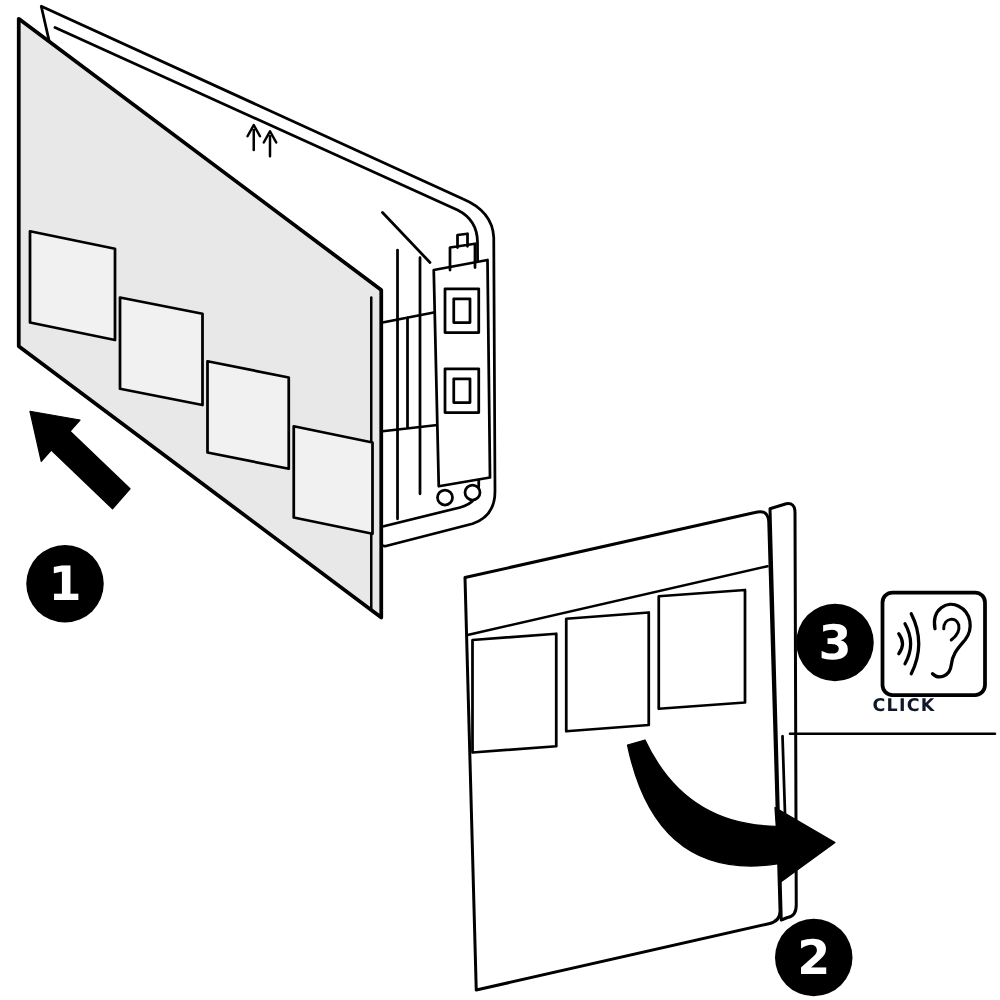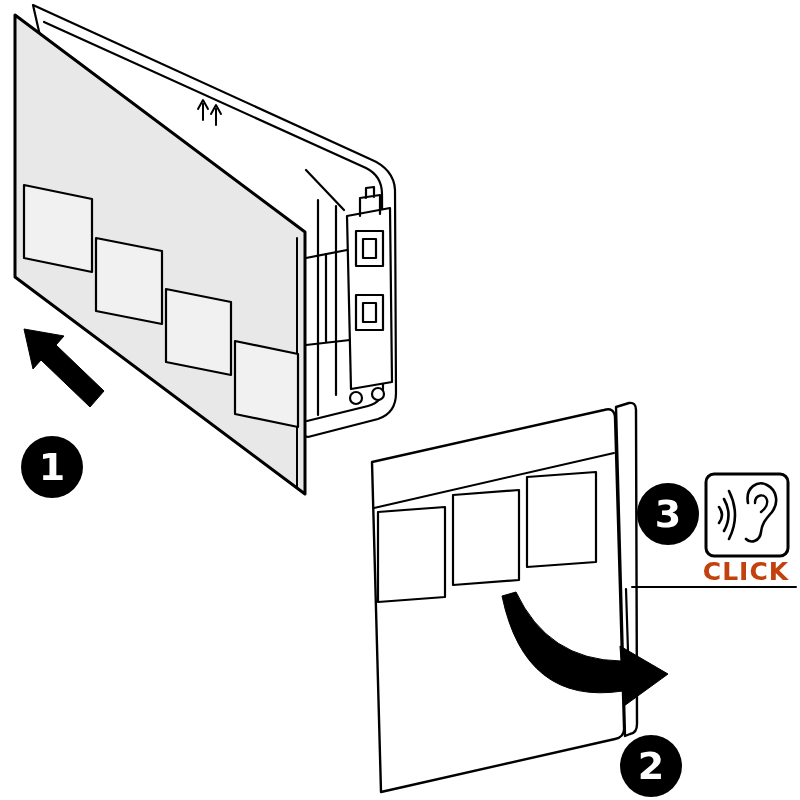--- a/index.html
+++ b/index.html
@@ -36,25 +36,24 @@
     user-select: none;
   }
   .badge-1 { left: 21px;  top: 436px; }
   .badge-2 { left: 620px; top: 735px; }
   .badge-3 { left: 637px; top: 483px; }
   .click-label {
     position: absolute;
     left: 698px;
     top: 557px;
     width: 96px;
-    text-align: center;
-    font-size: 25px;
+    font-size: 14px;
     font-weight: bold;
     letter-spacing: 1px;
-    color: #c2410c;
+    color: #0f172a;
   }
 </style>
 </head>
 <body>
 
 <div class="stage">
 
   <svg width="800" height="800" viewBox="0 0 800 800">
 
     <g fill="none" stroke="#000000" stroke-width="2.2" stroke-linejoin="round" stroke-linecap="round">

